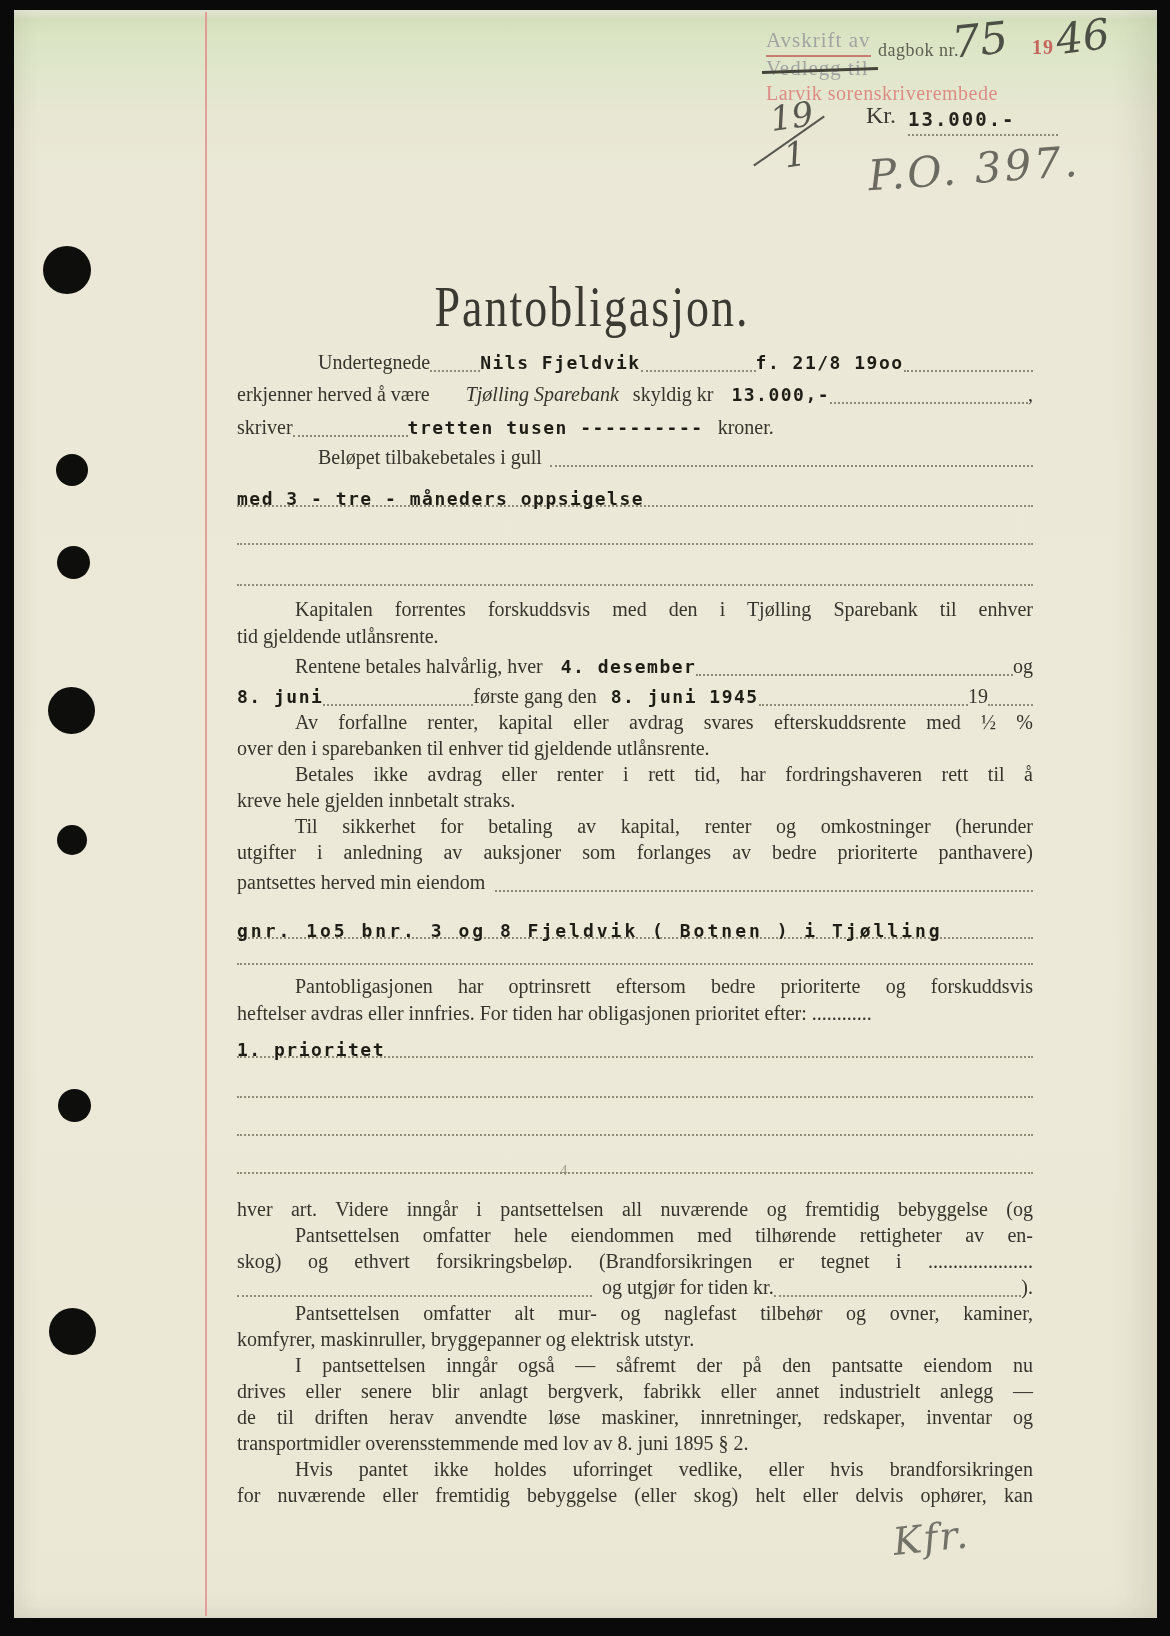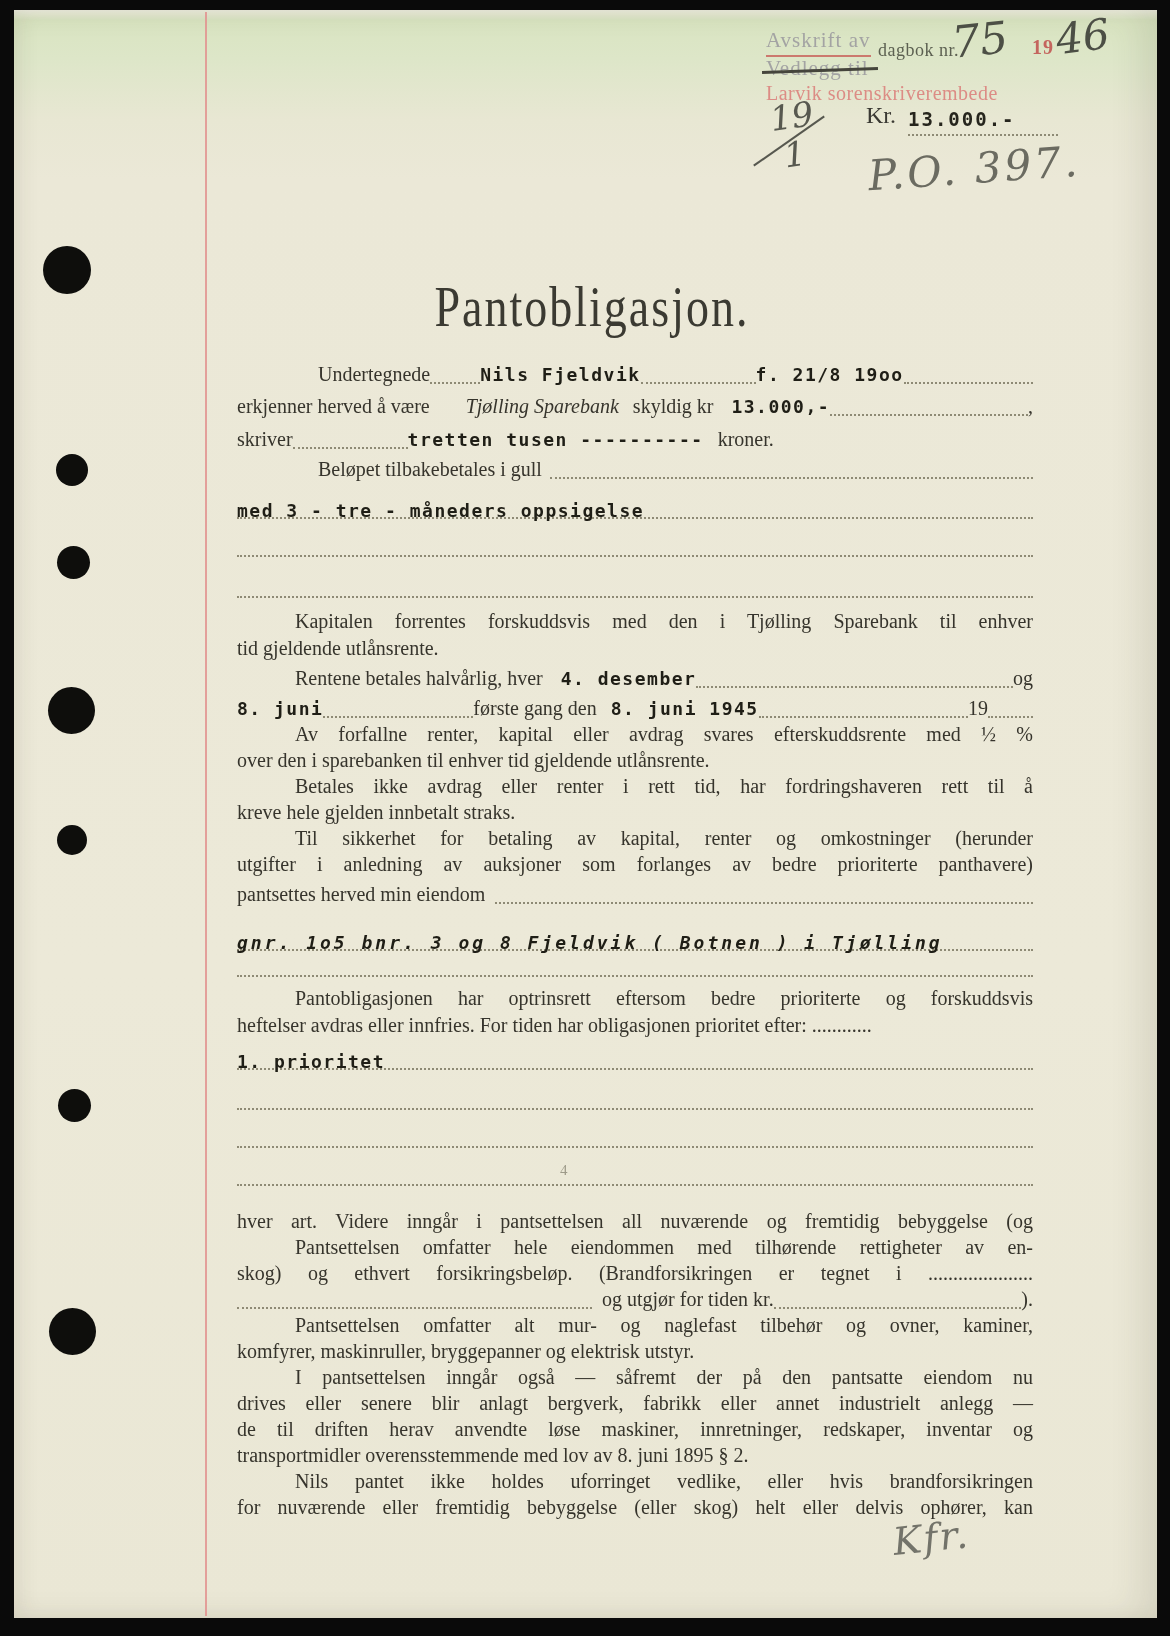--- a/index.html
+++ b/index.html
@@ -42,35 +42,35 @@
   }
   #hw-po{left:868px;top:144px;font-size:42px;color:#6b6b61;transform:rotate(-4deg);letter-spacing:3px;}
   
   #doc-title{
     position:absolute;left:237px;top:244px;width:710px;text-align:center;
     font-size:46px;color:#3b3a32;letter-spacing:2px;font-weight:normal;
     transform:scaleY(1.22);transform-origin:top center;
   }
   
   #form-body{
-    position:absolute;left:237px;top:352px;width:796px;
+    position:absolute;left:237px;top:340px;width:796px;
     color:#36342c;font-size:20px;
   }
   .bline{display:block;text-align:left;white-space:normal;}
   .bline.just{text-align:justify;text-align-last:justify;}
   .frow{display:flex;align-items:flex-end;}
   .frow.ruled{border-bottom:2px dotted #8e8a75;}
   .seg{white-space:pre;}
   .seg.p,.seg.ti{color:#36342c;margin-bottom:1px;}
   .seg.ti{font-style:italic;margin-left:20px;}
   .seg.t,.seg.t2{
     font-family:"DejaVu Sans Mono",monospace;font-weight:bold;font-size:18px;
     letter-spacing:1.5px;color:#1f1e16;margin-bottom:2px;
   }
-  .seg.t2{letter-spacing:3px;font-style:italic;}
+  .seg.t2{letter-spacing:3px;}
   .ruled .seg{margin-bottom:-1px;transform:translateY(3px);}
   .seg.dots{height:6px;border-bottom:2px dotted #8e8a75;margin-bottom:3px;}
   .seg.flex{flex:1 1 auto;}
   .seg.gap,.seg.blank{height:2px;}
   
   #hw-kfr{left:893px;top:1516px;font-size:38px;color:#73736a;transform:rotate(-6deg);letter-spacing:2px;}
   #mark-4{position:absolute;left:560px;top:1162px;font-size:15px;color:#8a8776;opacity:.8;}
 </style>
 </head>
 <body>
@@ -202,17 +202,17 @@
       <span class="seg p">og utgjør for tiden kr.</span>
       <span class="seg dots flex"></span>
       <span class="seg p">).</span>
     </div>
     <div class="bline just" style="height: 26px; line-height: 26px; padding-left: 58px;">Pantsettelsen omfatter alt mur- og naglefast tilbehør og ovner, kaminer,</div>
     <div class="bline" style="height: 26px; line-height: 26px;">komfyrer, maskinruller, bryggepanner og elektrisk utstyr.</div>
     <div class="bline just" style="height: 26px; line-height: 26px; padding-left: 58px;">I pantsettelsen inngår også — såfremt der på den pantsatte eiendom nu</div>
     <div class="bline just" style="height: 26px; line-height: 26px;">drives eller senere blir anlagt bergverk, fabrikk eller annet industrielt anlegg —</div>
     <div class="bline just" style="height: 26px; line-height: 26px;">de til driften herav anvendte løse maskiner, innretninger, redskaper, inventar og</div>
     <div class="bline" style="height: 26px; line-height: 26px;">transportmidler overensstemmende med lov av 8. juni 1895 § 2.</div>
-    <div class="bline just" style="height: 26px; line-height: 26px; padding-left: 58px;">Nils pantet ikke holdes uforringet vedlike, eller hvis brandforsikringen</div>
+    <div class="bline just" style="height: 26px; line-height: 26px; padding-left: 58px;">Hvis pantet ikke holdes uforringet vedlike, eller hvis brandforsikringen</div>
     <div class="bline just" style="height: 26px; line-height: 26px;">for nuværende eller fremtidig bebyggelse (eller skog) helt eller delvis ophører, kan</div>
   </div>
 
 <div id="hw-kfr" class="hw">Kfr.</div>
 
 </body></html>

